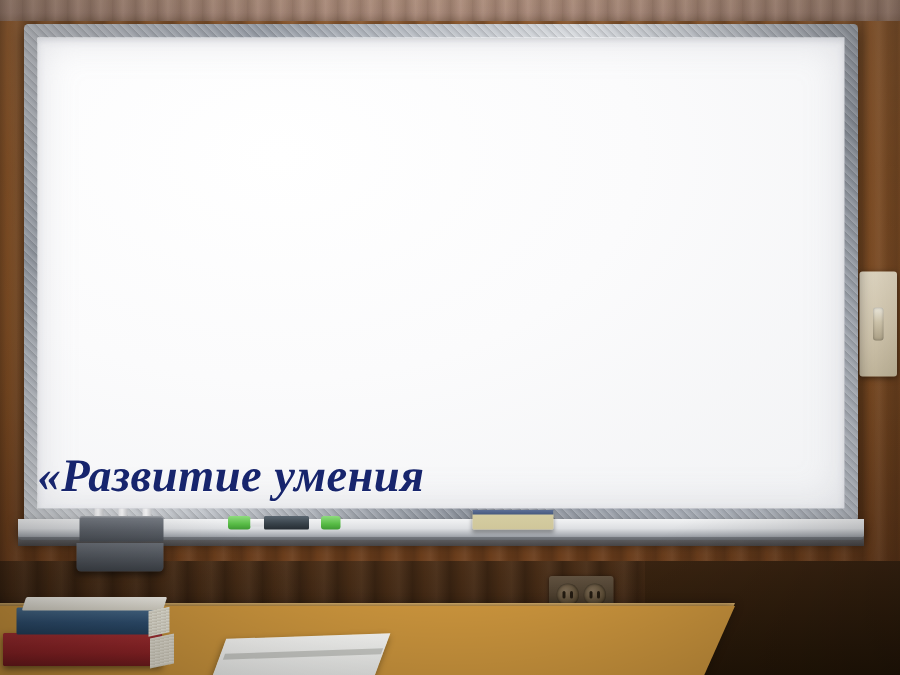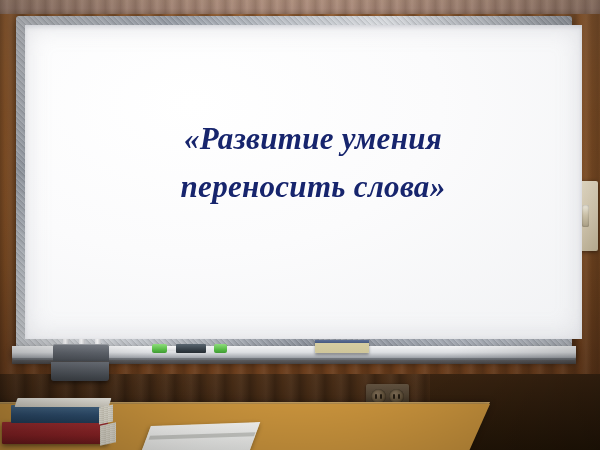--- a/index.html
+++ b/index.html
@@ -86,25 +86,24 @@
   }
   .board-surface {
     position: relative;
     width: 100%;
     height: 100%;
     background:
       radial-gradient(ellipse at 30% 25%, #ffffff 0%, #fbfbfc 45%, #f1f2f4 100%);
     box-shadow: inset 0 0 26px rgba(150,155,165,0.28),
                 inset 0 2px 4px rgba(120,125,135,0.25);
     display: flex;
-    flex-direction: column;
-    align-items: center;
+    flex-direction: row;
+    align-items: flex-end;
     justify-content: flex-start;
     z-index: 2;
-    padding-left: 19px;
   }
   .board-title {
     margin-top: 92px;
     text-align: center;
     color: #17256d;
     font-family: "Liberation Serif", "DejaVu Serif", serif;
     font-style: italic;
     font-weight: bold;
     font-size: 31px;
     line-height: 1.42;
@@ -355,21 +354,20 @@
   <div class="wall-lower"></div>
   <div class="wall-dark-right"></div>
 
   <div class="light-switch-plate">
     <div class="light-switch-toggle"></div>
   </div>
 
   <div class="board-frame">
     <div class="board-surface">
       <div class="board-title">«Развитие умения</div>
-      <div class="board-title" style="margin-top:4px">переносить слова»</div>
     </div>
   </div>
 
   <div class="board-ledge"></div>
   <div class="board-ledge-front"></div>
 
   <div class="marker-holder">
     <div class="marker-v" style="left:8px">
       <div class="cap" style="background:linear-gradient(180deg,#4a4a4e 0%,#2b2b2e 60%,#1b1b1e 100%)"></div>
       <div class="barrel"></div>

